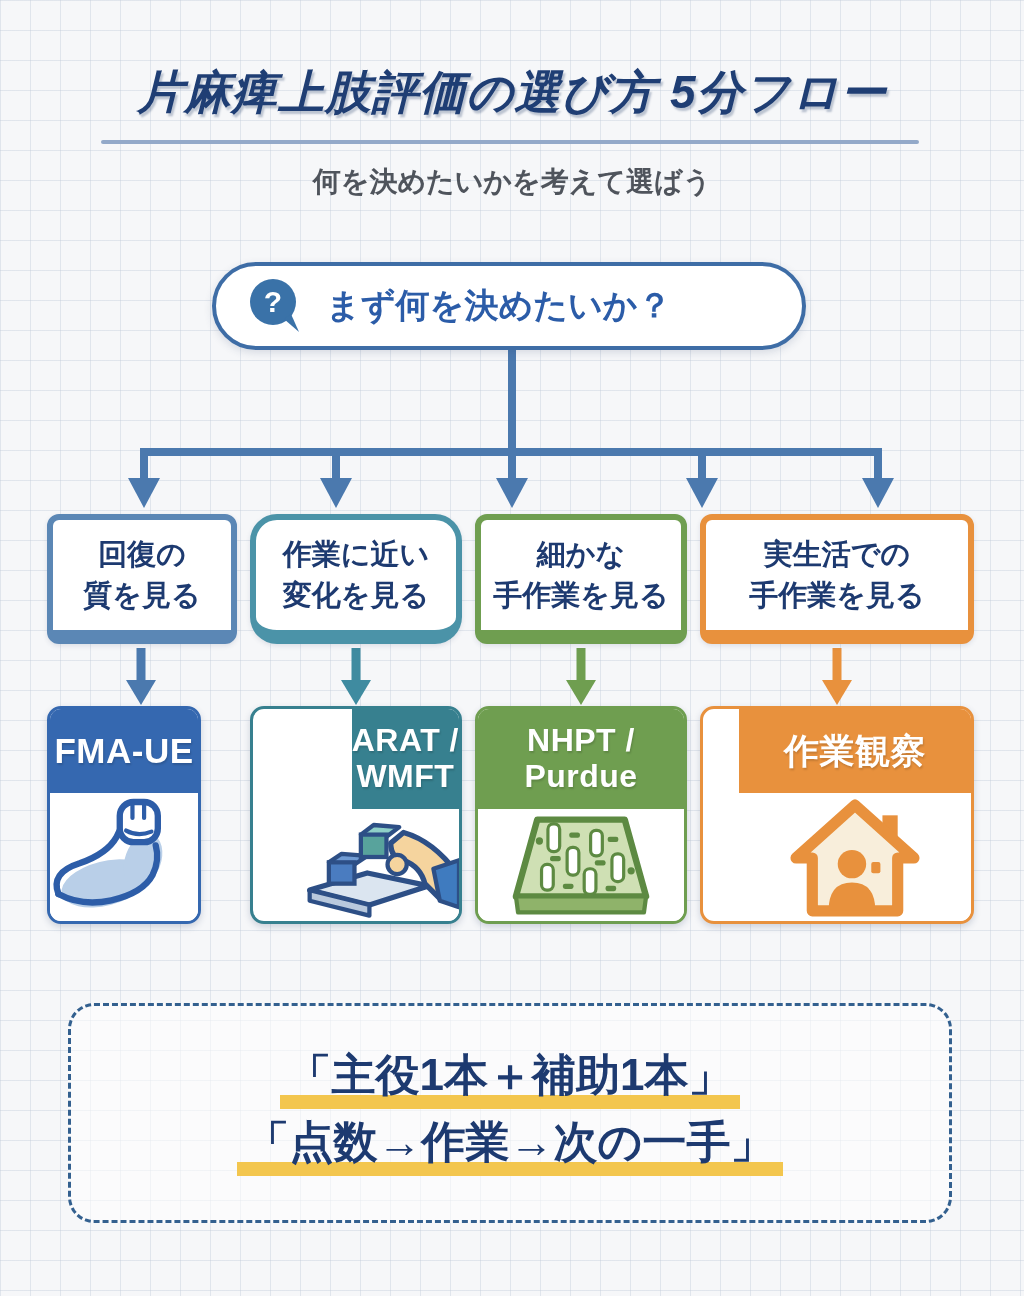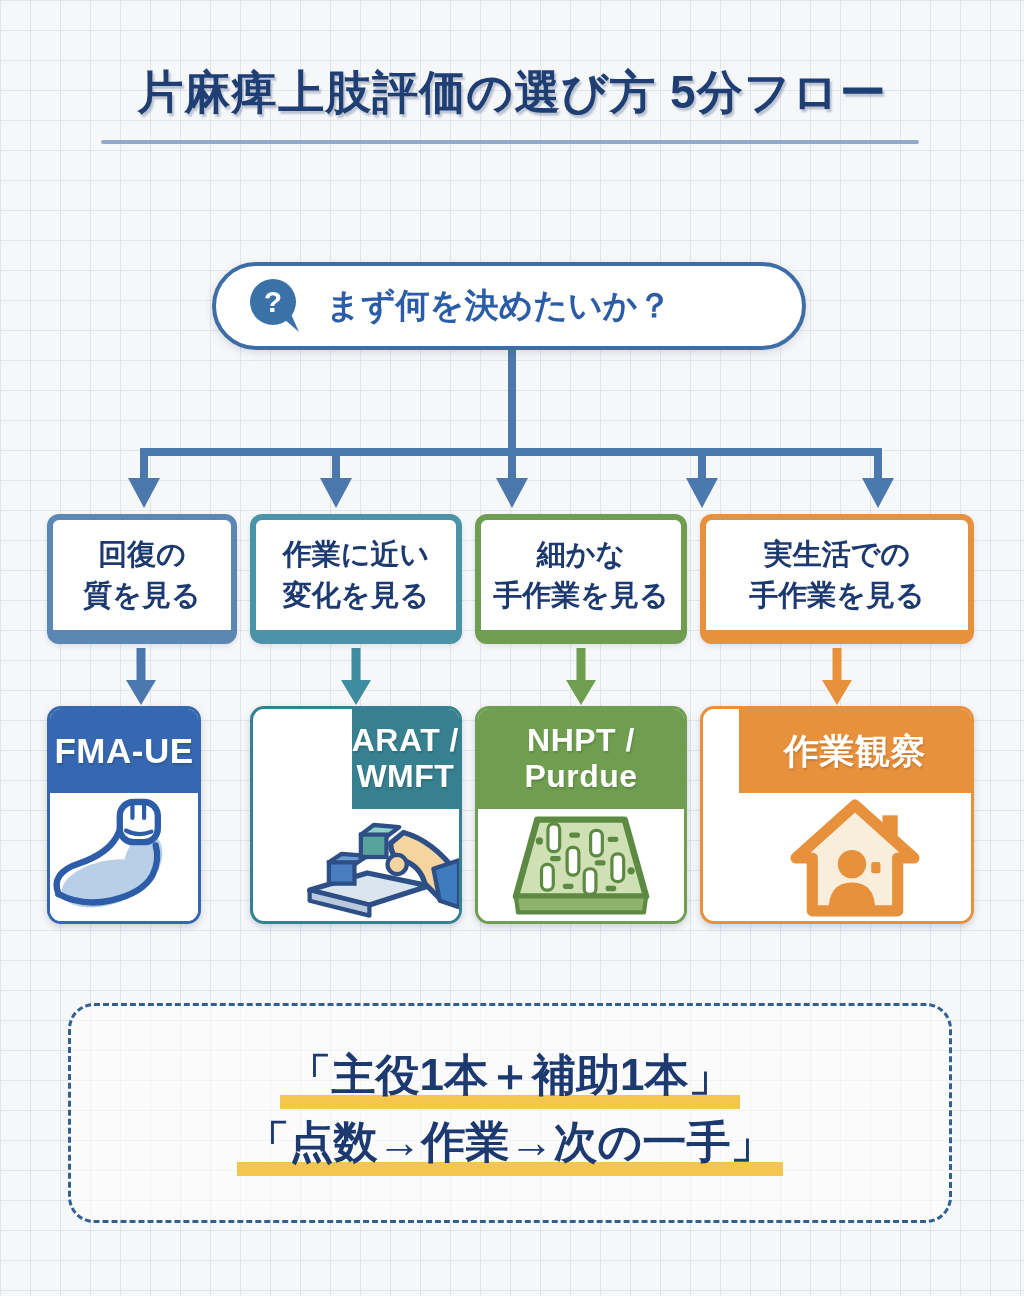--- a/index.html
+++ b/index.html
@@ -14,20 +14,21 @@
       linear-gradient(90deg, rgba(190,200,216,.38) 1px, transparent 1px);
     background-size:30px 30px;
   }
 
   
   .title {
     position:absolute; top:62px; left:0; width:100%;
     text-align:center; font-size:46px; font-weight:800; color:#1f3e74;
     letter-spacing:1px; text-shadow:2px 3px 2px rgba(35,60,105,.28);
     white-space:nowrap;
+    font-style:italic;
   }
   .title-rule {
     position:absolute; top:140px; left:101px; width:818px; height:4px;
     background:#93a9c9; border-radius:2px;
   }
   .subtitle {
     position:absolute; top:163px; left:0; width:100%;
     text-align:center; font-size:28px; font-weight:600; color:#4f545c;
   }
 
@@ -47,21 +48,21 @@
 
   
   .branch-box {
     position:absolute; top:514px; height:130px; background:#fff;
     border-style:solid; border-width:6px; border-bottom-width:14px;
     border-radius:12px; box-shadow:0 2px 5px rgba(40,60,100,.12);
     display:flex; align-items:center; justify-content:center; text-align:center;
     font-size:29px; font-weight:800; color:#1d3a70; line-height:1.4; z-index:2;
   }
   .bb-0 { left:47px;  width:190px; border-color:#5b87b5; }
-  .bb-1 { left:250px; width:212px; border-color:#4b93a8; }
+  .bb-1 { left:250px; width:212px; border-color:#4b93a8;border-radius:27px; }
   .bb-2 { left:475px; width:212px; border-color:#6f9e50; }
   .bb-3 { left:700px; width:274px; border-color:#e8913d; }
 
   
   .card {
     position:absolute; top:706px; height:218px; background:#fff;
     border-radius:14px; overflow:hidden;
     box-shadow:0 3px 7px rgba(40,60,100,.2);
     display:flex; flex-direction:column; z-index:2;
   }
@@ -103,20 +104,21 @@
     background-position:0 92%;
   }
 </style>
 </head>
 <body>
 
 <div class="page">
 
   <div class="title">片麻痺上肢評価の選び方 5分フロー</div>
   <div class="title-rule"></div>
+  <div class="subtitle">何を決めたいかを考えて選ばう</div>
 
   <div class="bubble">
     <svg class="q-icon" viewBox="0 0 58 58">
       <circle cx="27" cy="25" r="23" fill="#3a72a8"></circle>
       <path d="M38 42 L53 55 L45 37 Z" fill="#3a72a8"></path>
       <text x="27" y="35" font-size="30" font-weight="bold" fill="#ffffff" text-anchor="middle">?</text>
     </svg>
     <span class="q-label">まず何を決めたいか？</span>
   </div>
 

